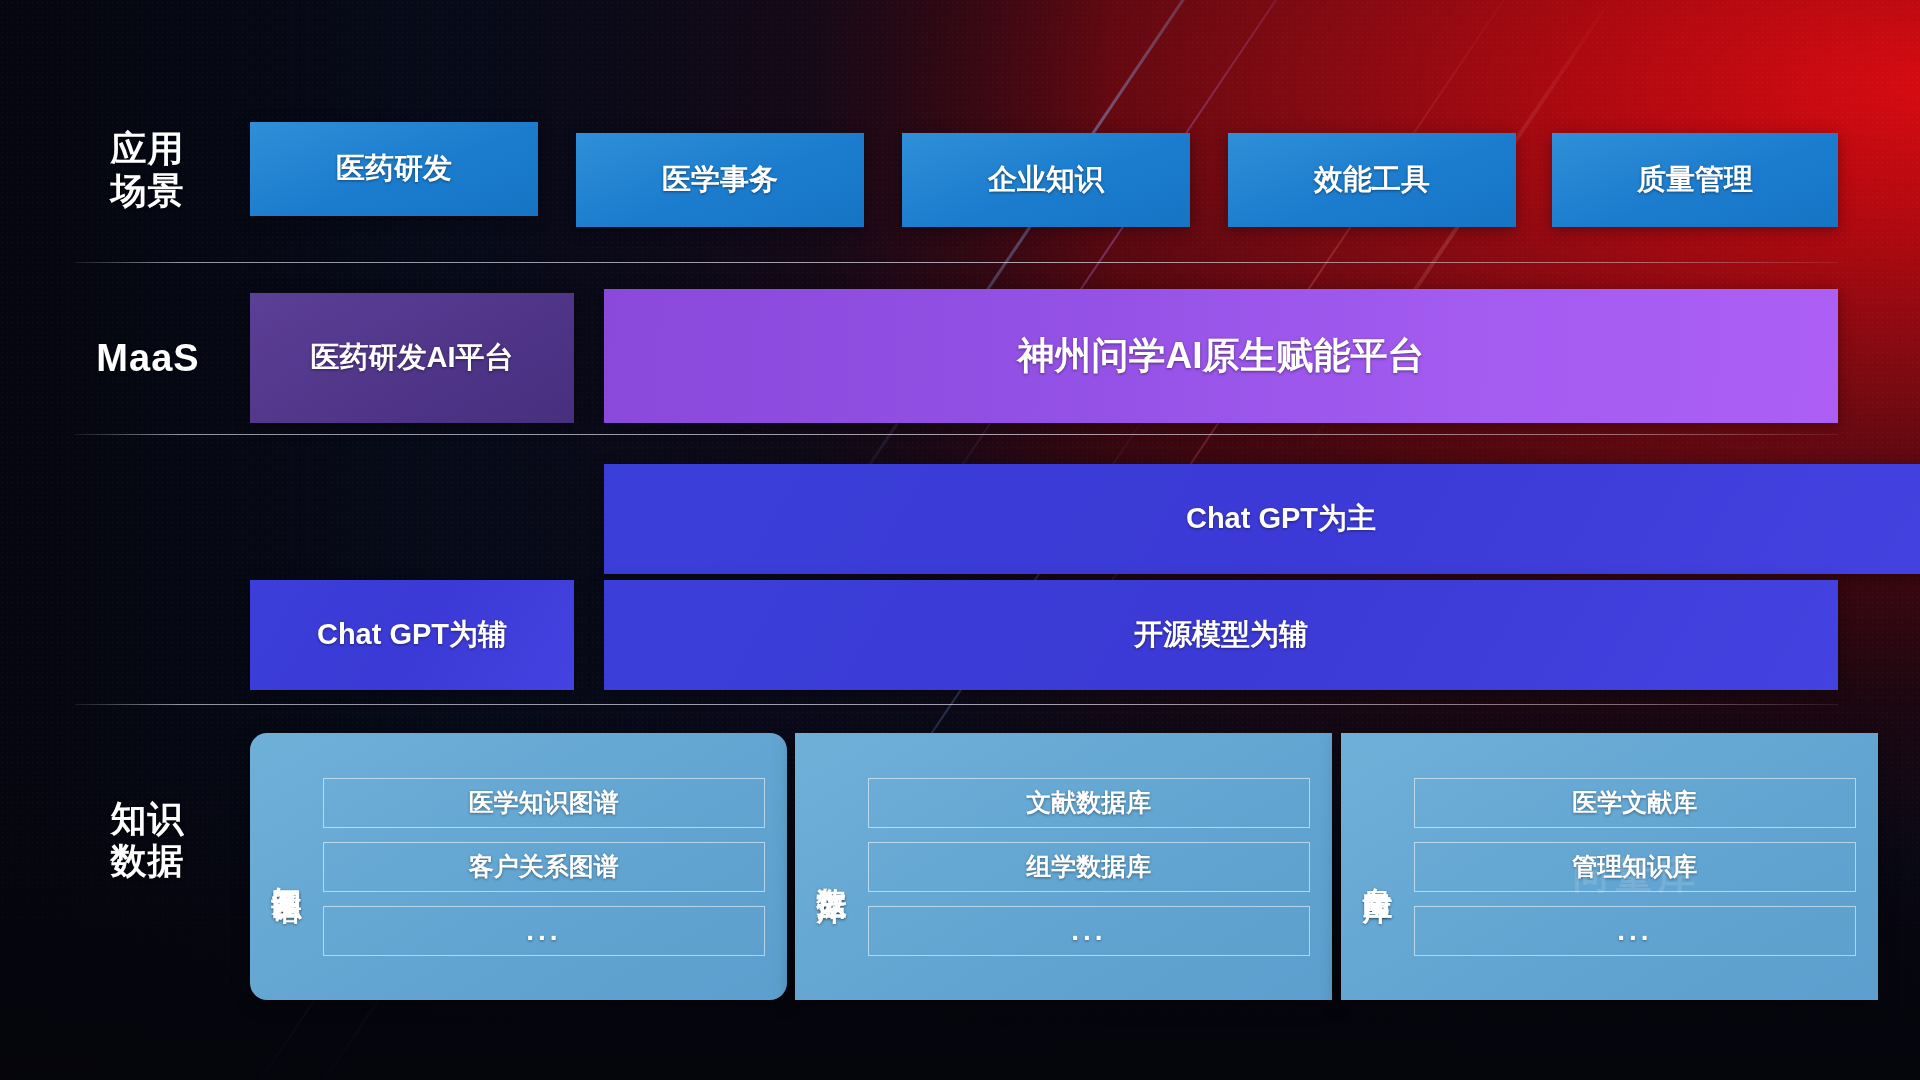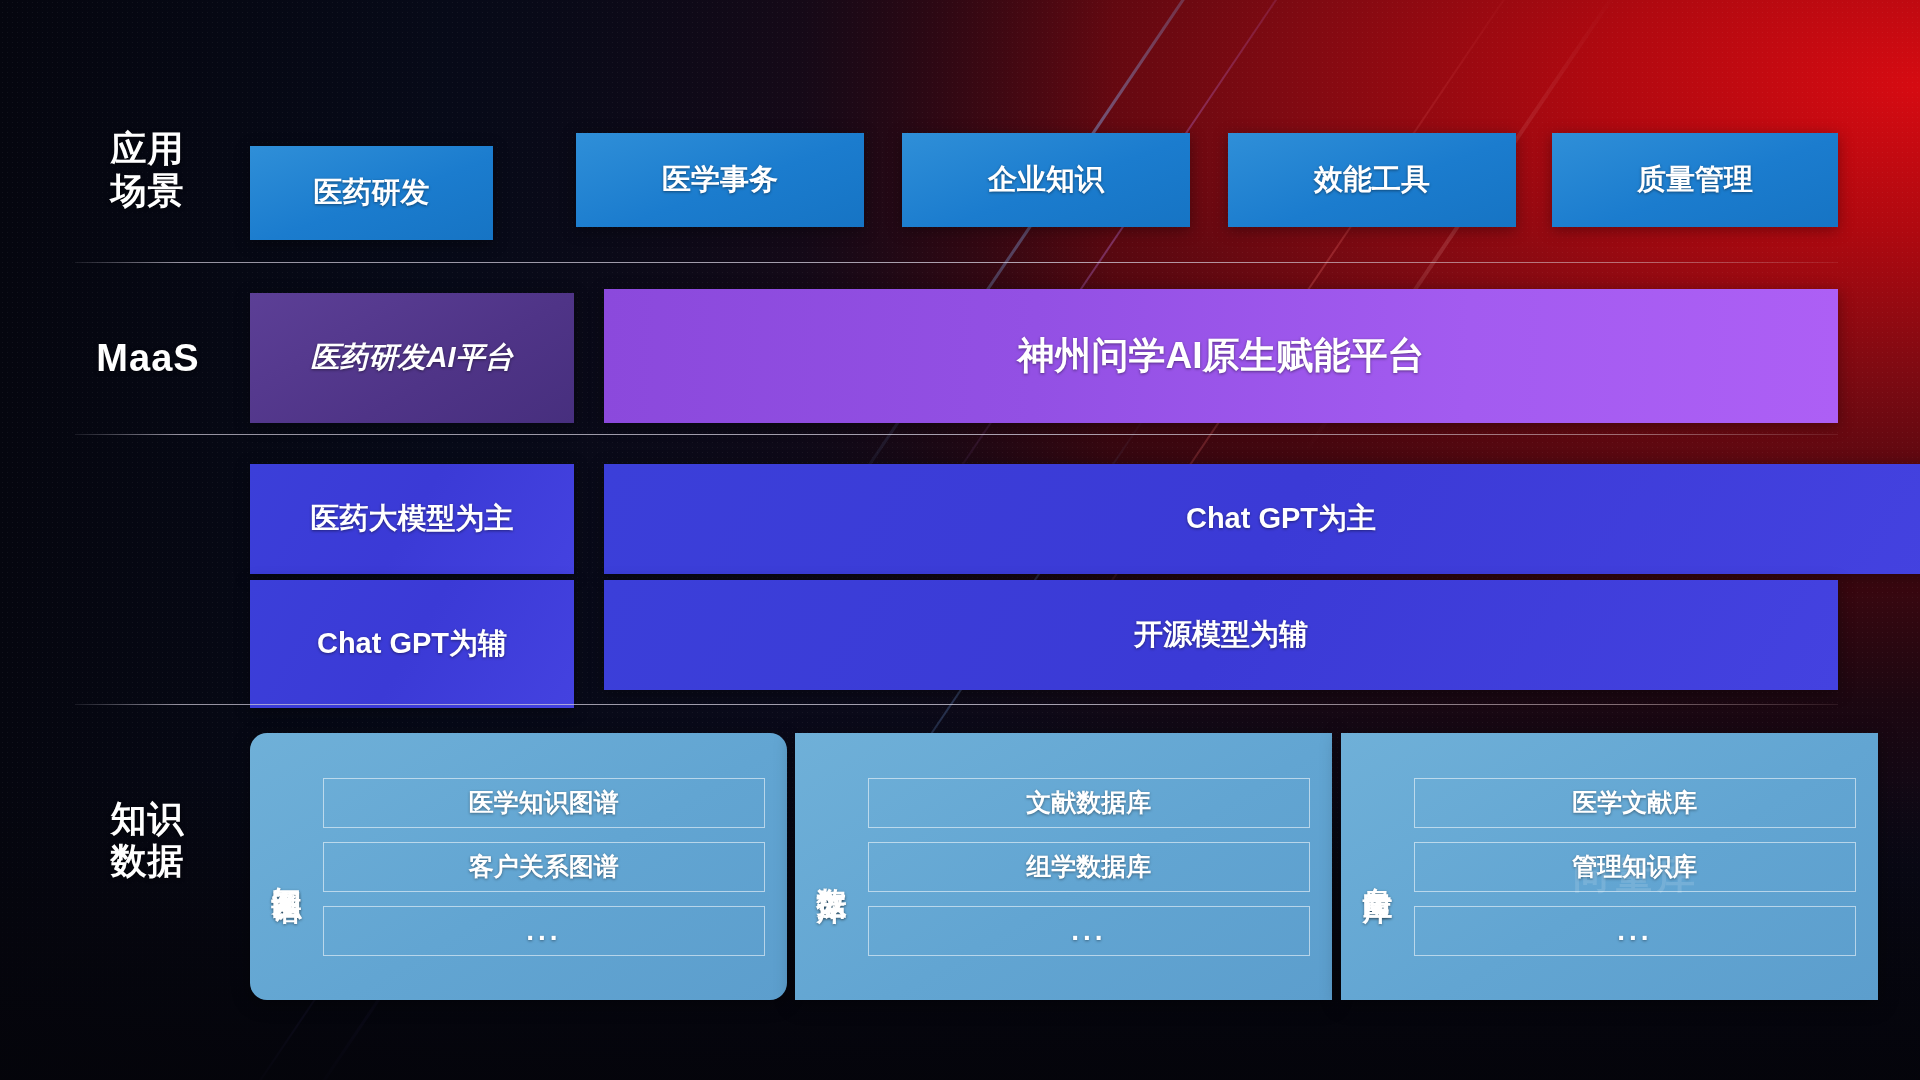--- a/index.html
+++ b/index.html
@@ -100,21 +100,21 @@
   <div class="streak s5"></div>
   <div class="streak s6"></div>
   <div class="streak s7"></div>
   <div class="bg-dark-bottom"></div>
 
   <div class="rowlabel" style="left:75px;top:128px;width:145px;font-size:36px;">
     <div>应用</div>
     <div>场景</div>
   </div>
 
-  <div class="box app-box" style="left:250px;top:146px;width:243px;">
+  <div class="box app-box" style="left:250px;top:122px;width:288px;">
     <div class="dots"></div>
     <span>医药研发</span>
   </div>
   <div class="box app-box" style="left:576px;top:133px;width:288px;text-align:right;">
     <div class="dots"></div>
     <span>医学事务</span>
   </div>
   <div class="box app-box" style="left:902px;top:133px;width:288px;">
     <div class="dots"></div>
     <span>企业知识</span>
@@ -127,41 +127,37 @@
     <div class="dots"></div>
     <span>质量管理</span>
   </div>
 
   <div class="sep" style="top:262px;"></div>
 
   <div class="rowlabel" style="left:68px;top:336px;width:160px;font-size:38px;">
     <div>MaaS</div>
   </div>
 
-  <div class="box maas-left" style="left:250px;top:293px;width:324px;height:130px;font-style:italic;">
+  <div class="box maas-left" style="left:250px;top:293px;width:324px;height:130px;">
     <div class="dots"></div>
     <span>医药研发AI平台</span>
   </div>
   <div class="box maas-right" style="left:604px;top:289px;width:1234px;height:134px;">
     <div class="dots"></div>
     <span>神州问学AI原生赋能平台</span>
   </div>
 
   <div class="sep" style="top:434px;"></div>
 
 
-  <div class="box algo" style="left:250px;top:464px;width:324px;height:110px;">
-    <div class="dots"></div>
-    <span>医药大模型为主</span>
-  </div>
   <div class="box algo" style="left:604px;top:464px;width:1354px;height:110px;">
     <div class="dots"></div>
     <span>Chat GPT为主</span>
   </div>
-  <div class="box algo" style="left:250px;top:580px;width:324px;height:128px;">
+  <div class="box algo" style="left:250px;top:580px;width:324px;height:110px;">
     <div class="dots"></div>
     <span>Chat GPT为辅</span>
   </div>
   <div class="box algo" style="left:604px;top:580px;width:1234px;height:110px;">
     <div class="dots"></div>
     <span>开源模型为辅</span>
   </div>
 
   <div class="sep" style="top:704px;"></div>
 

